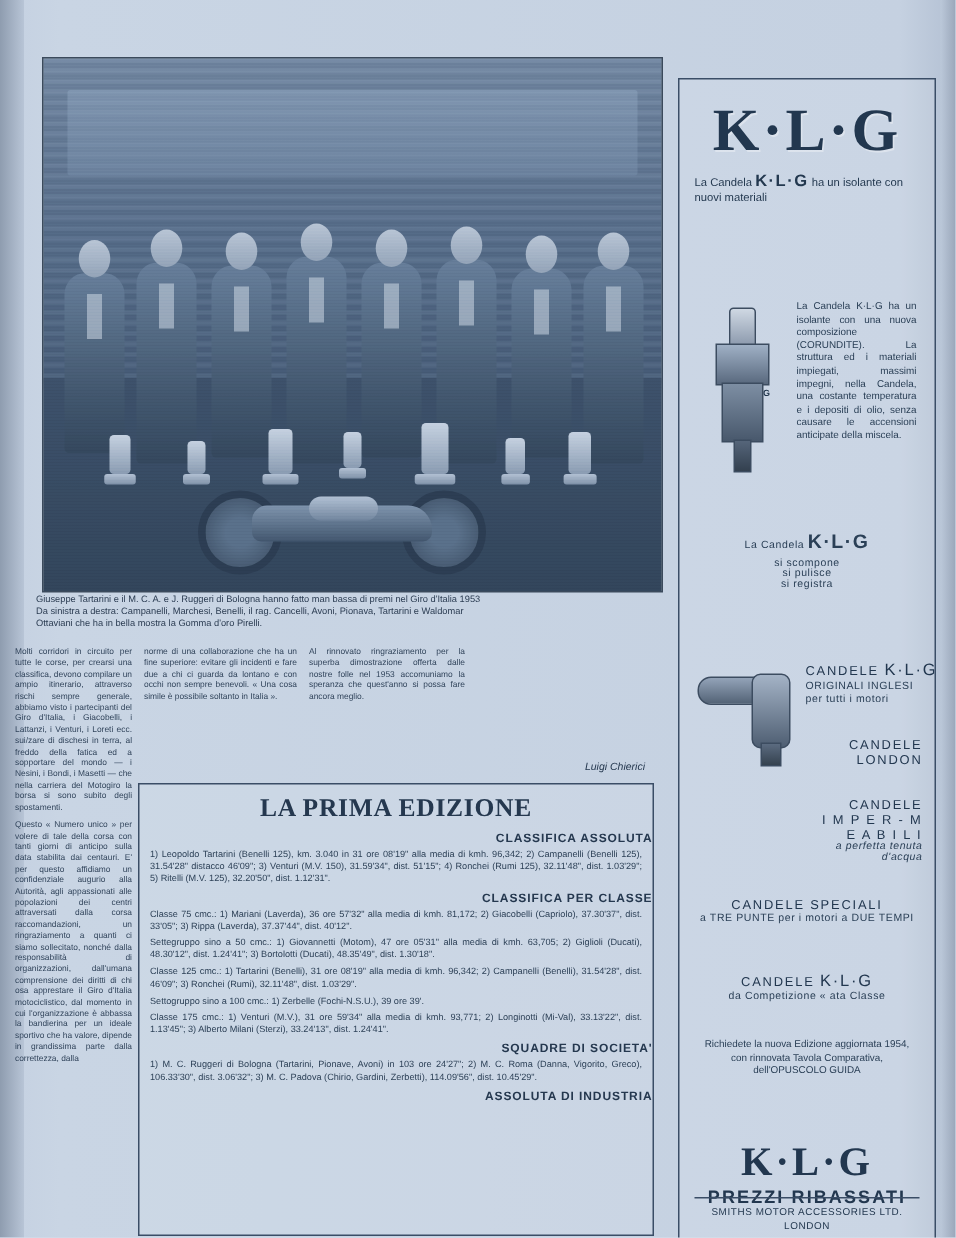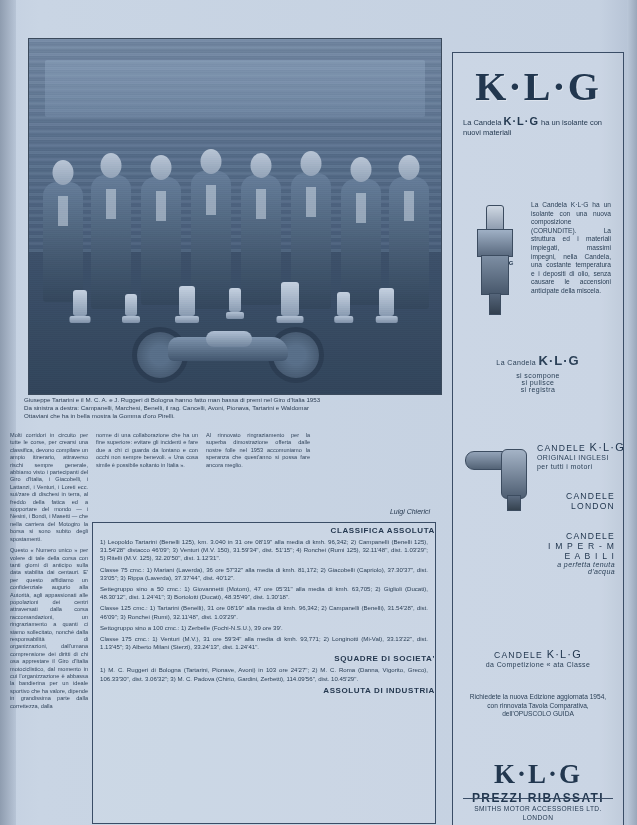--- a/index.html
+++ b/index.html
@@ -370,26 +370,28 @@
   <div class="col col-2">
     <p>norme di una collaborazione che ha un fine superiore: evitare gli incidenti e fare due a chi ci guarda da lontano e con occhi non sempre benevoli. « Una cosa simile è possibile soltanto in Italia ».</p>
   </div>
   <div class="col col-3">
     <p>Al rinnovato ringraziamento per la superba dimostrazione offerta dalle nostre folle nel 1953 accomuniamo la speranza che quest'anno si possa fare ancora meglio.</p>
   </div>
   <div class="col col-4"></div>
   <div class="signature">Luigi Chierici</div>
 
   <div class="box">
+    <div class="box-title">LA PRIMA EDIZIONE</div>
 
     <div class="box-sub">CLASSIFICA ASSOLUTA</div>
     <div class="box-body">
       <p>1) Leopoldo Tartarini (Benelli 125), km. 3.040 in 31 ore 08'19" alla media di kmh. 96,342; 2) Campanelli (Benelli 125), 31.54'28" distacco 46'09"; 3) Venturi (M.V. 150), 31.59'34", dist. 51'15"; 4) Ronchei (Rumi 125), 32.11'48", dist. 1.03'29"; 5) Ritelli (M.V. 125), 32.20'50", dist. 1.12'31".</p>
     </div>
 
+    <div class="box-sub">CLASSIFICA PER CLASSE</div>
     <div class="box-body">
       <p>Classe 75 cmc.: 1) Mariani (Laverda), 36 ore 57'32" alla media di kmh. 81,172; 2) Giacobelli (Capriolo), 37.30'37", dist. 33'05"; 3) Rippa (Laverda), 37.37'44", dist. 40'12".</p>
       <p>Settegruppo sino a 50 cmc.: 1) Giovannetti (Motom), 47 ore 05'31" alla media di kmh. 63,705; 2) Giglioli (Ducati), 48.30'12", dist. 1.24'41"; 3) Bortolotti (Ducati), 48.35'49", dist. 1.30'18".</p>
       <p>Classe 125 cmc.: 1) Tartarini (Benelli), 31 ore 08'19" alla media di kmh. 96,342; 2) Campanelli (Benelli), 31.54'28", dist. 46'09"; 3) Ronchei (Rumi), 32.11'48", dist. 1.03'29".</p>
       <p>Settogruppo sino a 100 cmc.: 1) Zerbelle (Fochi-N.S.U.), 39 ore 39'.</p>
       <p>Classe 175 cmc.: 1) Venturi (M.V.), 31 ore 59'34" alla media di kmh. 93,771; 2) Longinotti (Mi-Val), 33.13'22", dist. 1.13'45"; 3) Alberto Milani (Sterzi), 33.24'13", dist. 1.24'41".</p>
     </div>
 
     <div class="box-sub">SQUADRE DI SOCIETA'</div>
     <div class="box-body">
@@ -447,20 +449,24 @@
       <div class="ad-h">CANDELE</div>
       <div class="ad-h">LONDON</div>
     </div>
 
     <div style="position:absolute; left:86px; top:478px; width:76px; text-align:right;">
       <div class="ad-h">CANDELE</div>
       <div class="ad-h">I M P E R - M E A B I L I</div>
       <div class="ad-sm" style="font-style:italic;">a perfetta tenuta d'acqua</div>
     </div>
 
+    <div style="position:absolute; left:10px; top:545px; width:150px; text-align:center;">
+      <div class="ad-h">CANDELE SPECIALI</div>
+      <div class="ad-sm" style="line-height:9px;">a TRE PUNTE per i motori a DUE TEMPI</div>
+    </div>
 
     <div style="position:absolute; left:10px; top:595px; width:150px; text-align:center;">
       <div class="ad-h nowrap">
         <span>CANDELE</span>
         <span class="kb">K·L·G</span>
       </div>
       <div class="ad-sm" style="line-height:9px;">da Competizione « ata Classe</div>
     </div>
 
     <div class="ad-par" style="position:absolute; left:14px; top:640px; width:142px; text-align:center;">Richiedete la nuova Edizione aggiornata 1954, con rinnovata Tavola Comparativa, dell'OPUSCOLO GUIDA</div>

